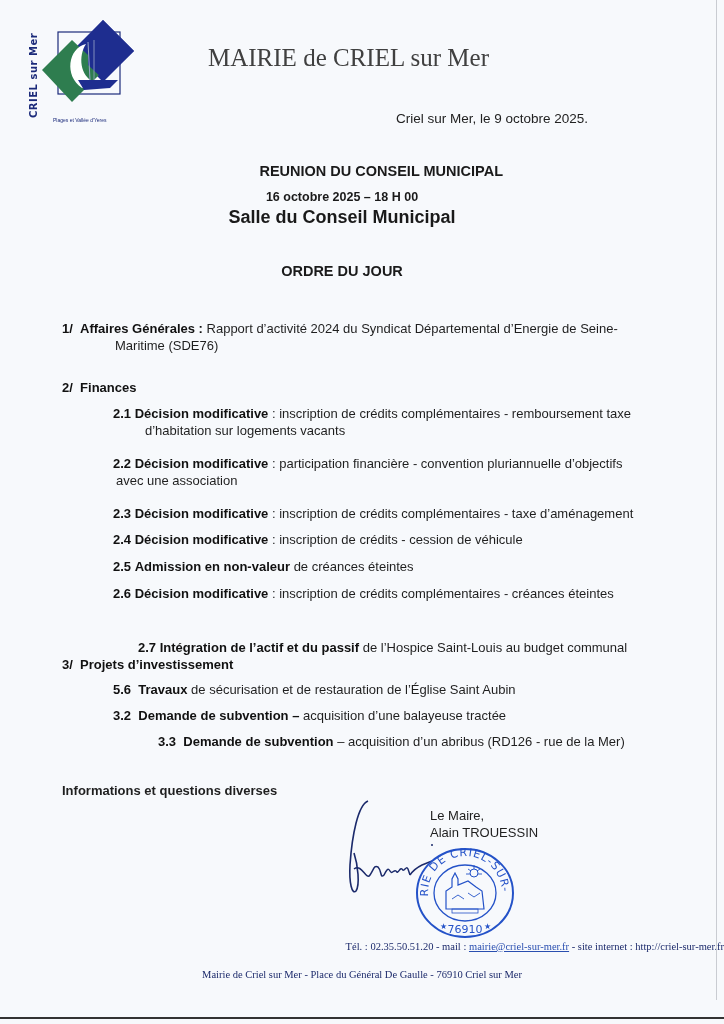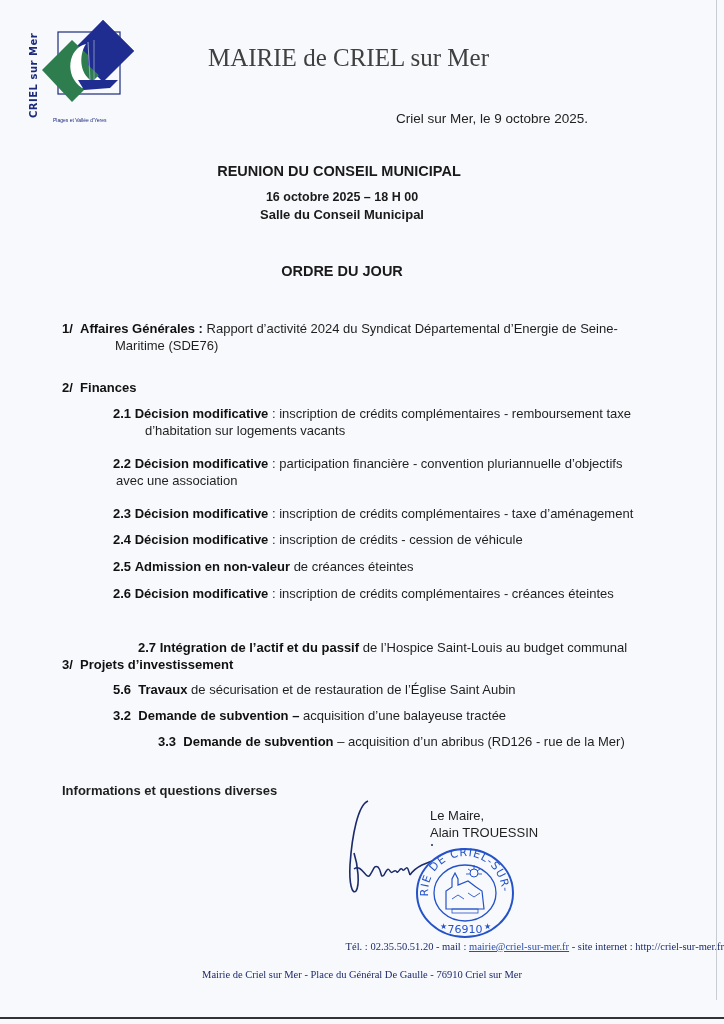--- a/index.html
+++ b/index.html
@@ -63,23 +63,23 @@
     }
 
     .center-block {
       left: 150px; width: 400px;
       text-align: center;
       font-family: "Liberation Sans", sans-serif;
       font-weight: bold;
       color: #1a1a1a;
       white-space: nowrap;
     }
-    .meeting-title { top: 163px; font-size: 14.5px; left: 184px; width: 310px; }
+    .meeting-title { top: 163px; font-size: 14.5px; left: 193px; width: 310px; text-align: right; }
     .meeting-date { top: 190px; font-size: 12.5px; left: 187px; width: 310px; }
-    .meeting-place { top: 207px; font-size: 13px; left: 187px; width: 310px; }
+    .meeting-place { top: 207px; font-size: 18px; left: 187px; width: 310px; }
     .agenda-title { top: 263px; font-size: 14.5px; left: 187px; width: 310px; }
 
     .txt {
       font-family: Liberation Sans, sans-serif;
       font-size: 13px;
       color: #1f1f1f;
       white-space: nowrap;
       line-height: 17px;
     }
     .txt b { color: #111; }

